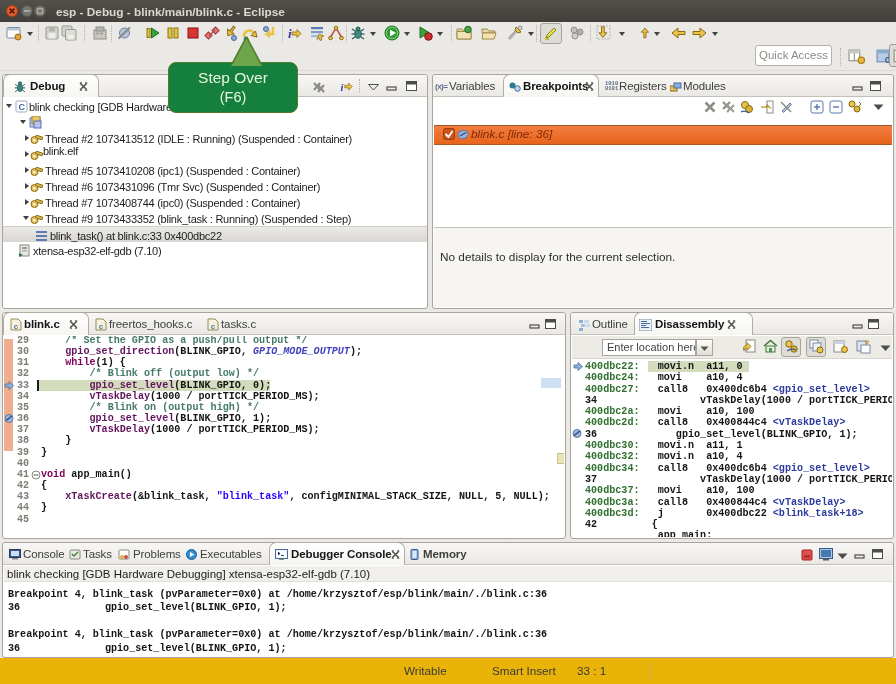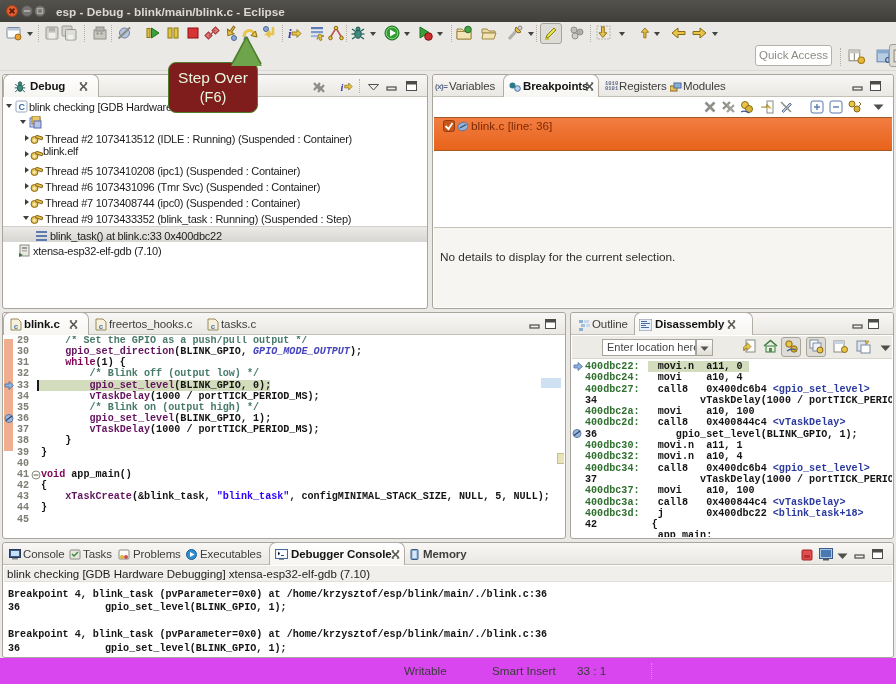--- a/index.html
+++ b/index.html
@@ -419,21 +419,21 @@
         <path d="M4 7 h6" stroke="#5a7ab0" stroke-width="1.4"></path>
       </svg>
       <svg class="abs" style="left:415px;top:25px;" width="14" height="14" viewBox="0 0 14 14">
         <circle cx="4" cy="4" r="3" fill="#e8c44a" stroke="#8a6a10"></circle>
         <circle cx="9" cy="9" r="3" fill="#d8b43a" stroke="#8a6a10"></circle>
         <path d="M11 2 l2 2 -3 3" fill="none" stroke="#8a6a10"></path>
       </svg>
       <svg class="abs" style="left:440px;top:29px;" width="11" height="7">
         <path d="M0.5 0.5 h10 l-5 5.5 z" fill="#4d4d49"></path>
       </svg>
-      <div class="abs" style="left:1px;right:1px;top:42px;height:34px;background:linear-gradient(#f27d42,#e7631a);border-top:1px solid #a05a24;border-bottom:1px solid #aa5a1e;">
+      <div class="abs" style="left:1px;right:1px;top:50px;height:20px;background:linear-gradient(#f27d42,#e7631a);border-top:1px solid #a05a24;border-bottom:1px solid #aa5a1e;font-style:italic;">
 <svg class="abs" style="left:9px;top:2px;" width="12" height="12">
           <rect x="0.5" y="0.5" width="11" height="11" rx="2" fill="#c8551a" stroke="#9a3c08"></rect>
           <path d="M2.5 6 l3 3 4 -6" fill="none" stroke="#fff" stroke-width="1.8"></path>
         </svg>
 <svg class="abs" style="left:23px;top:3px;" width="12" height="11">
           <ellipse cx="6" cy="5.5" rx="5" ry="4" fill="#9ab4d8" stroke="#5a7aa8" transform="rotate(-20 6 5.5)"></ellipse>
           <path d="M3 7 l6 -3.5" stroke="#30507a" stroke-width="1.4"></path>
         </svg>
 <span class="abs" style="left:37px;top:1px;font-size:11.8px;color:#7e2a05;">blink.c [line: 36]</span>
 </div>
@@ -685,27 +685,27 @@
       <div class="abs" style="left:1px;top:23px;right:1px;height:16px;background:#f0efeb;font-size:11.5px;color:#1c1c1c;line-height:16px;border-bottom:1px solid #e0dfda;"><span style="margin-left:3px;">blink checking [GDB Hardware Debugging] xtensa-esp32-elf-gdb (7.10)</span></div>
       <div class="abs" style="left:1px;top:39px;right:1px;bottom:1px;">
         <pre class="code abs" style="left:4px;top:6px;line-height:13.4px;color:#141414;">Breakpoint 4, blink_task (pvParameter=0x0) at /home/krzysztof/esp/blink/main/./blink.c:36
 36              gpio_set_level(BLINK_GPIO, 1);
 
 Breakpoint 4, blink_task (pvParameter=0x0) at /home/krzysztof/esp/blink/main/./blink.c:36
 36              gpio_set_level(BLINK_GPIO, 1);</pre>
       </div>
     </div>
 <div class="abs" style="left:0;top:70px;width:896px;height:1px;background:#dbdad6;"></div>
-<div class="abs" style="left:0;top:658px;width:896px;height:26px;background:#d946ef;font-size:11.7px;color:#3a3a3a;">
+<div class="abs" style="left:0;top:658px;width:896px;height:26px;background:#eab308;font-size:11.7px;color:#3a3a3a;">
 <span class="abs" style="left:404px;top:6px;">Writable</span>
 <span class="abs" style="left:492px;top:6px;">Smart Insert</span>
 <span class="abs" style="left:577px;top:6px;">33 : 1</span>
 <span class="tsep" style="left:651px;top:5px;height:16px;"></span>
 </div>
 <svg class="abs" style="left:229px;top:36px;z-index:51;" width="36" height="30">
       <polygon points="17.5,1 33,30 2,30" fill="#6ea44c"></polygon>
       <path d="M17.5,0.8 L3,28" stroke="#4f7d2a" stroke-width="1.6" fill="none"></path>
       <path d="M17.5,0.8 L32,28" stroke="#4f7d2a" stroke-width="1.6" fill="none"></path>
     </svg>
-<div class="abs" style="left:168px;top:62px;width:90px;height:51px;background:#7f1d1d;border:1.5px solid #4f7d2a;border-radius:8px;color:#eaf6df;text-align:center;z-index:50;">
+<div class="abs" style="left:168px;top:62px;width:130px;height:51px;background:#15803d;border:1.5px solid #4f7d2a;border-radius:8px;color:#eaf6df;text-align:center;z-index:50;">
 <div style="font-size:15.5px;margin-top:6px;">Step Over</div>
 <div style="font-size:14.5px;margin-top:2px;">(F6)</div>
 </div>
 </div>
 </body></html>

